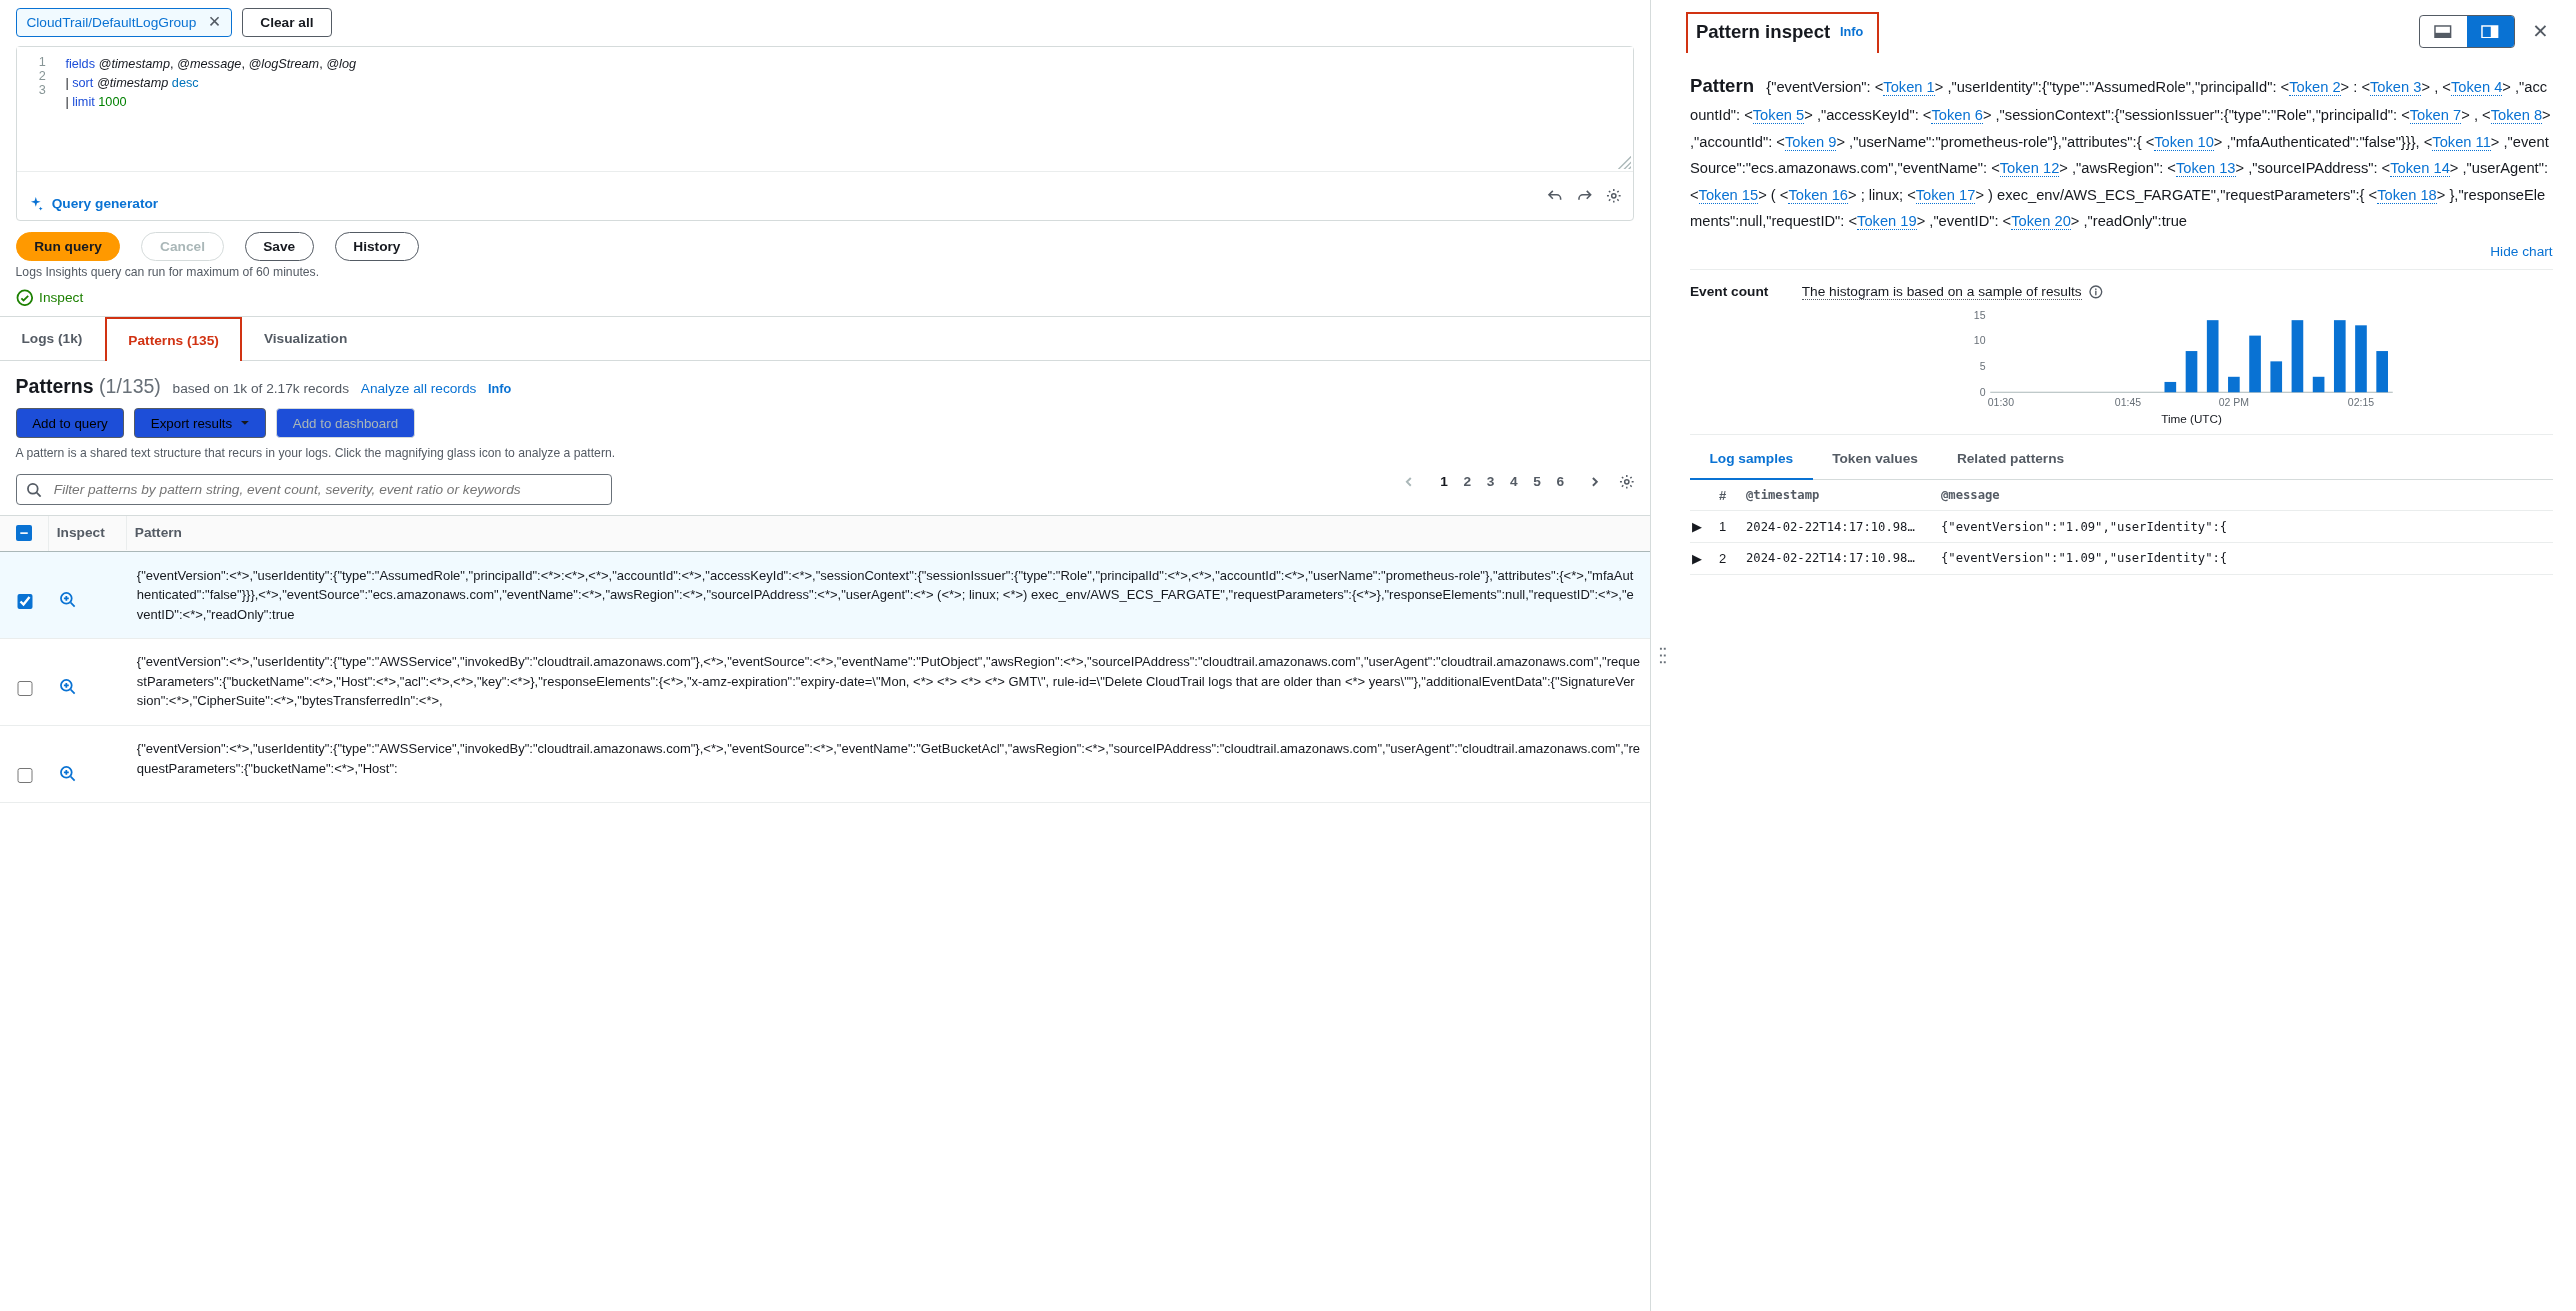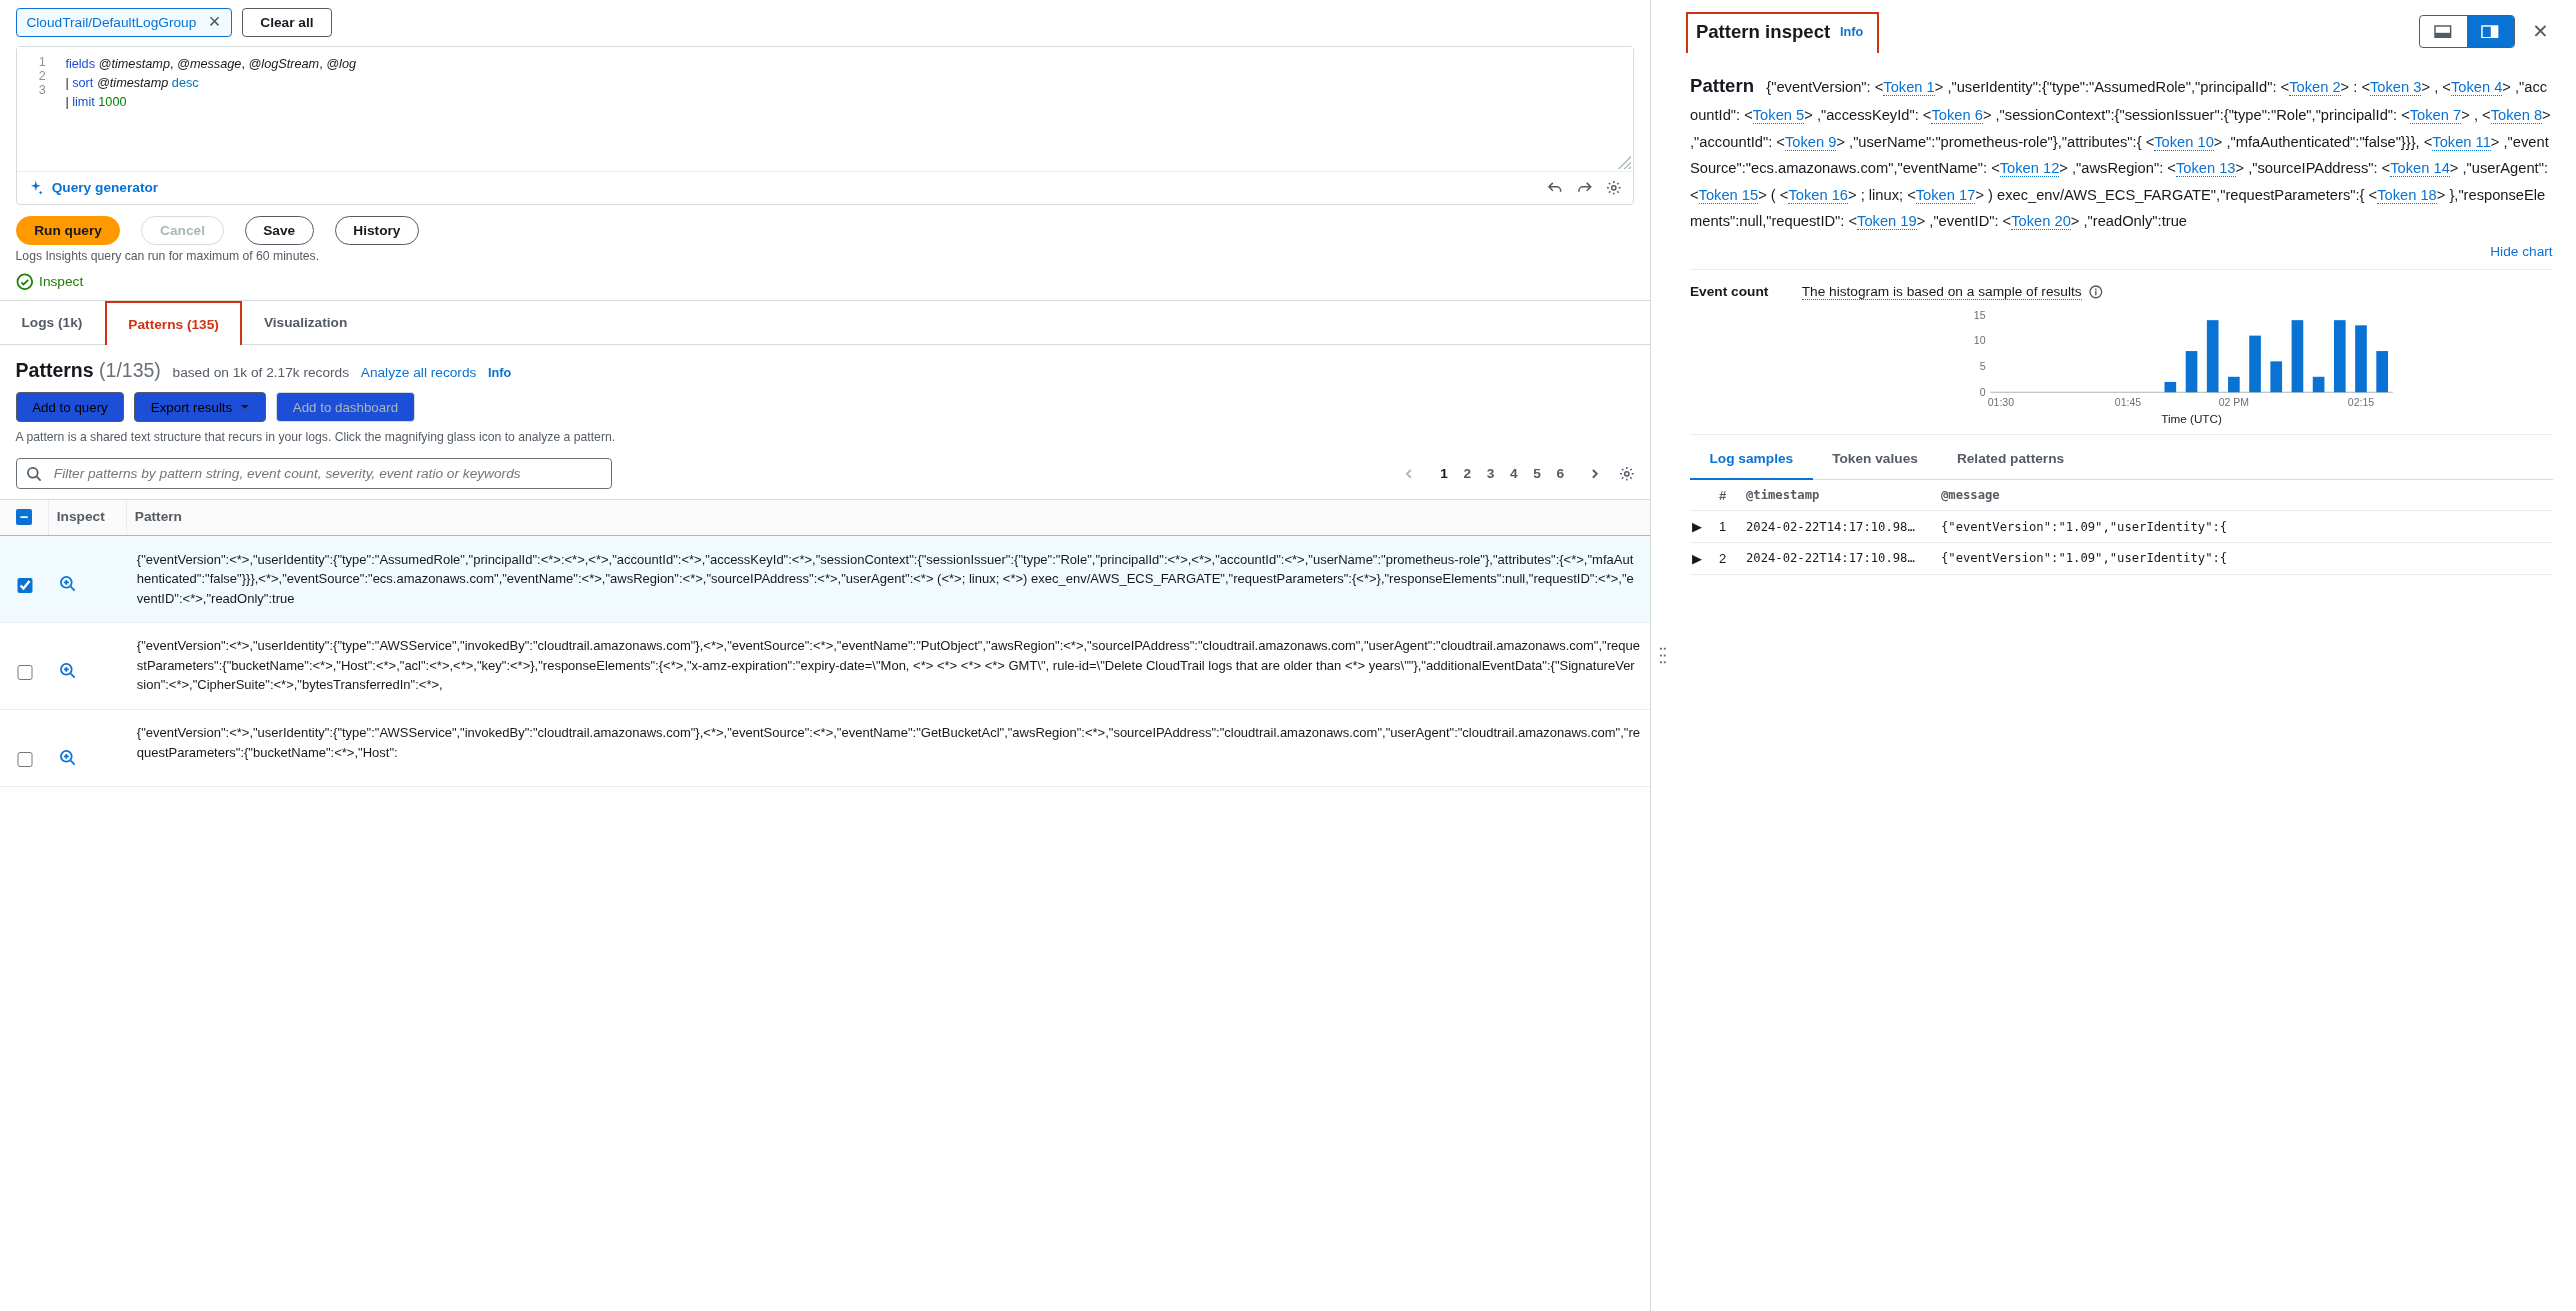--- a/index.html
+++ b/index.html
@@ -21,21 +21,21 @@
   .editor-wrap { margin: 0 15.6px; border: 1px solid #d5dbdb; border-radius: 3.9px; }
   .editor { display: flex; font-family: Menlo, Monaco, Consolas, monospace; font-size: 12.7px; background: #fff; position: relative; }
   .gutter { width: 39px; text-align: right; color: #879596; padding: 7.8px 9.8px 59px 0; user-select: none; background: #fff; }
   .code { flex: 1; padding: 7.8px 9.8px 59px; white-space: pre; line-height: 1.5; overflow: auto; }
   .code .kw { color: #1d4ed8; }
   .code .var { color: #16191f; font-style: italic; }
   .code .id { color: #0073bb; margin-top: 36px; }
   .code .num { color: #008000; }
   .resize-handle { position: absolute; right: 2px; bottom: 2px; width: 13.7px; height: 13.7px; color: #aab7b8; }
   .editor-footer { display: flex; justify-content: space-between; align-items: center; padding: 7.8px 11.7px; border-top: 1px solid #eaeded; }
-  .qgen { display: inline-flex; gap: 7.8px; align-items: center; color: #0972d3; font-weight: 600; cursor: pointer; }
+  .qgen { display: inline-flex; gap: 7.8px; align-items: center; color: #0972d3; font-weight: 600; cursor: pointer; margin-top: 16px; }
   .icn { width: 15.6px; height: 15.6px; display: inline-block; }
   .footer-icons { display: flex; gap: 13.7px; color: #545b64; }
 
   .actions { display: flex; gap: 21px; padding: 11.7px 15.6px 3.9px; }
   .hint { padding: 0 15.6px 9.8px; color: #545b64; font-size: 12.2px; }
 
   .complete { display: inline-flex; gap: 5.9px; align-items: center; color: #1d8102; padding: 0 15.6px 9.8px; font-size: 13.7px; }
   .complete svg { stroke: #1d8102; }
 
   
@@ -50,21 +50,21 @@
   .patterns-hdr .count { color: #687078; font-weight: 400; }
   .patterns-hdr .sub { color: #545b64; font-size: 13.7px; }
   .link { color: #0972d3; text-decoration: none; cursor: pointer; }
   .info-link { color: #0972d3; font-size: 12.7px; font-weight: 600; }
 
   .patterns-actions { display: flex; gap: 9.8px; padding: 5.9px 15.6px; }
   .btn2 { border: 1px solid #545b64; background: #1d4ed8; border-radius: 3.9px; padding: 6.8px 15.6px; font-weight: 400; cursor: pointer; display: inline-flex; align-items: center; gap: 7.8px; }
   .btn2.disabled { color: #aab7b8; border-color: #d5dbdb; cursor: default; }
   .note { padding: 2px 15.6px 11.7px; color: #545b64; font-size: 12.2px; }
 
-  .filterrow { display: flex; align-items: center; padding: 2px 15.6px 9.8px; gap: 4px; }
+  .filterrow { display: flex; align-items: flex-start; padding: 2px 15.6px 9.8px; gap: 4px; }
   .filterbox { flex: 0 0 596px; display: flex; align-items: center; border: 1px solid #687078; border-radius: 3.9px; padding: 5.9px 9.8px; gap: 9.8px; }
   .filterbox input { border: none; outline: none; flex: 1; font-size: 13.7px; font-style: italic; color: #545b64; }
   .pager { margin-left: auto; display: flex; align-items: center; gap: 17.6px; color: #545b64; }
   .pager .pg { cursor: pointer; font-weight: 600; }
   .pager .pg.cur { color: #16191f; font-weight: 700; }
 
   
   .tbl { border-top: 1px solid #d5dbdb; }
   .thead, .trow { display: grid; grid-template-columns: 49px 78px 1fr; align-items: start; }
   .thead { border-bottom: 1px solid #aab7b8; background: #fafafa; }

